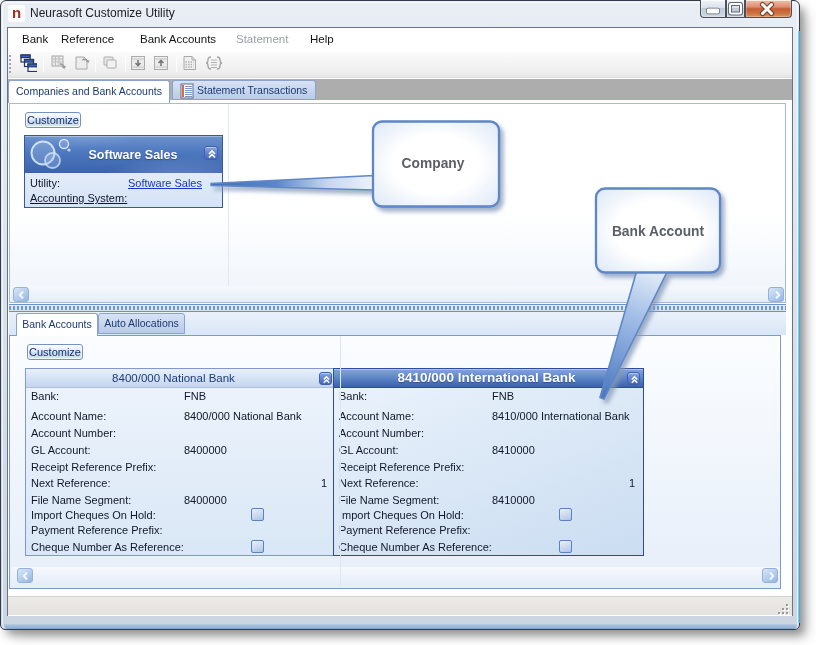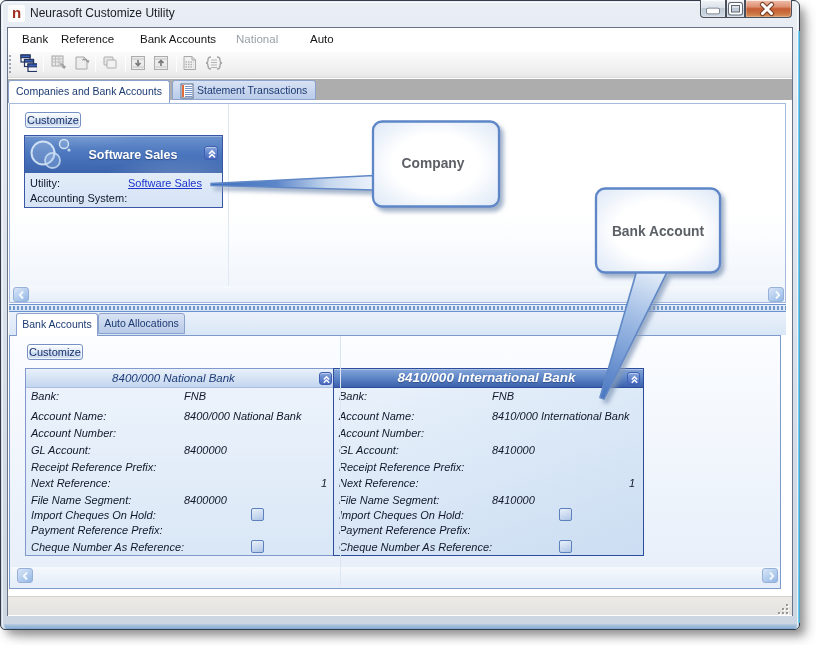--- a/index.html
+++ b/index.html
@@ -107,21 +107,21 @@
   #btab2 { position:absolute; left:98px; top:313px; width:87px; height:21px;
     background:linear-gradient(180deg,#d8e2f3,#b9cbe9); border:1px solid #8ba2cc;
     border-radius:3px 3px 0 0; font-size:10.5px; color:#1c3a72; text-align:center; line-height:19px; z-index:2; }
 
   
   #panel-bot { position:absolute; left:9px; top:335px; width:772px; height:254px;
     background:linear-gradient(180deg,#fbfdff,#e6eef9); border:1px solid #7e99cc; }
 
   
   .bcard { position:absolute; top:368px; width:311px; height:188px;
-    background:linear-gradient(180deg,#eef4fc,#d9e7f6);font-style:italic; }
+    background:linear-gradient(180deg,#eef4fc,#d9e7f6); }
   #bcard2 { background:linear-gradient(160deg,#ecf3fc 0%,#dce9f7 45%,#cbddf2 100%); }
   #bcard1 { left:25px; border:1px solid #8098cc; }
   #bcard2 { left:333px; border:1px solid #2d4c9d; }
   .bhead { position:absolute; left:0; top:0; width:309px; height:19px; }
   #bhead1 { background:linear-gradient(180deg,#e9f1fb,#c3d5ee); border-bottom:1px solid #aabfe2;
     font-size:11.5px; color:#1d3c78; text-align:center; line-height:18px; padding-right:14px; }
   #bhead2 { background:linear-gradient(180deg,#84a5d8 0%,#5d85c7 50%,#3a61ab 100%); border-bottom:1px solid #2d4c9d;
     box-shadow:inset 0 1px 0 rgba(255,255,255,.35);
     font-size:13.5px; font-weight:bold; color:#ffffff; text-align:center; line-height:18px; padding-right:4px;
     text-shadow:0 1px 1px rgba(20,40,90,.5); }
@@ -157,22 +157,22 @@
     <rect x="30" y="4" width="11" height="9.5" rx="1" fill="none" stroke="#ffffff" stroke-width="2"></rect>
     <path d="M 62.5 4.5 L 71.5 13.5 M 71.5 4.5 L 62.5 13.5" stroke="#69341f" stroke-width="5.2" stroke-linecap="round" opacity=".85"></path>
     <path d="M 62.5 4.5 L 71.5 13.5 M 71.5 4.5 L 62.5 13.5" stroke="#ffffff" stroke-width="3" stroke-linecap="round"></path>
   </svg>
 
   <div id="client"></div>
 
   <div class="menuitem" style="left:22px;">Bank</div>
   <div class="menuitem" style="left:61px;">Reference</div>
   <div class="menuitem" style="left:140px;">Bank Accounts</div>
-  <div class="menuitem" style="left:236px;color:#9aa0a8;">National</div>
-  <div class="menuitem" style="left:310px;">Auto</div>
+  <div class="menuitem" style="left:236px;color:#9aa0a8;">Statement</div>
+  <div class="menuitem" style="left:310px;">Help</div>
 
   <div id="toolbar"></div>
   <svg class="abs" style="left:9px;top:54px;" width="4" height="20" viewBox="0 0 4 20">
     <g fill="#9aa5b5">
         <rect x="0" y="1" width="2" height="2"></rect>
         <rect x="0" y="5" width="2" height="2"></rect>
         <rect x="0" y="9" width="2" height="2"></rect>
         <rect x="0" y="13" width="2" height="2"></rect>
         <rect x="0" y="17" width="2" height="2"></rect>
       </g>
@@ -248,21 +248,21 @@
       <circle cx="43" cy="14" r="1.6" fill="rgba(225,238,250,.8)"></circle>
     </svg>
     <div id="ccard-title">Software Sales</div>
     <div class="chev" style="right:4px;top:10px;">
       <svg width="10" height="10" viewBox="0 0 10 10">
           <path d="M2 5 L5 2 L8 5 M2 8.5 L5 5.5 L8 8.5" fill="none" stroke="#ffffff" stroke-width="1.6"></path>
         </svg>
     </div>
     <div class="rowlabel" style="left:5px;top:41px;">Utility:</div>
     <div class="rowval" style="left:103px;top:41px;"><span class="lnk">Software Sales</span></div>
-    <div class="rowlabel" style="left:5px;top:56px;">Accounting System:</div>
+    <div class="rowlabel" style="left:5px;top:56px;text-decoration:underline;">Accounting System:</div>
   </div>
 
   <div class="strack" style="left:11px;top:286px;width:773px;height:16px;"></div>
   <div class="sbtn" style="left:13px;top:287px;">
     <svg width="12" height="12" viewBox="0 0 12 12">
         <path d="M7 2.5 L3.8 6 L7 9.5" fill="none" stroke="#f2f7fc" stroke-width="2"></path>
       </svg>
   </div>
   <div class="sbtn" style="left:768px;top:287px;">
     <svg width="12" height="12" viewBox="0 0 12 12">

